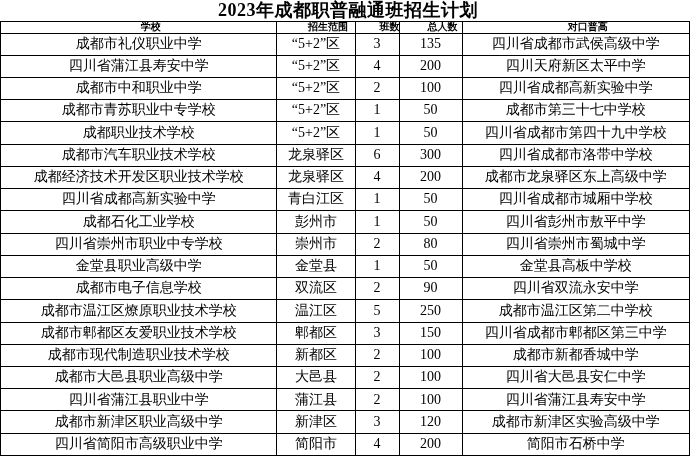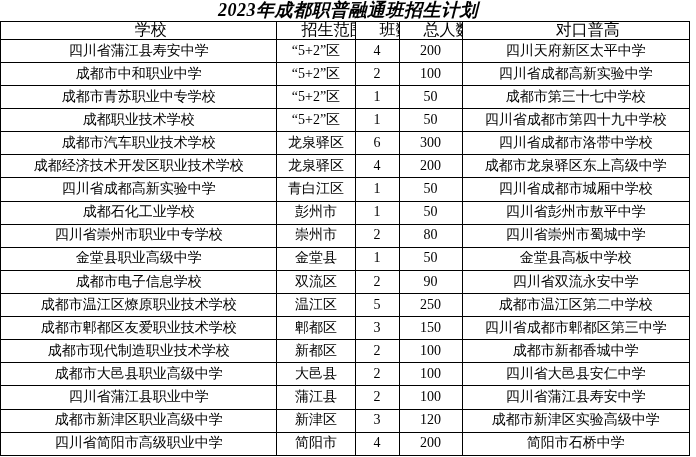--- a/index.html
+++ b/index.html
@@ -19,43 +19,42 @@
   }
   .title {
     height: 21px;
     line-height: 21px;
     text-align: center;
     font-weight: bold;
     font-size: 18px;
     letter-spacing: 0.5px;
     white-space: nowrap;
     overflow: hidden;
-    font-style: italic;
   }
   table.plan {
     border-collapse: collapse;
     table-layout: fixed;
     width: 690px;
     height: 435px;
     margin: 0;
   }
   table.plan th,
   table.plan td {
     border: 1px solid #000000;
     text-align: center;
     vertical-align: middle;
     padding: 0;
     font-size: 14px;
     line-height: 1.05;
     white-space: nowrap;
     overflow: hidden;
   }
   table.plan th {
-    font-weight: normal;
-    font-size: 16px;
+    font-weight: bold;
+    font-size: 10px;
     padding-left: 24px;
   }
   col.c-school  { width: 276px; }
   col.c-scope   { width: 78px; }
   col.c-classes { width: 44px; }
   col.c-total   { width: 63px; }
   col.c-target  { width: 227px; }
 </style>
 </head>
 <body>
@@ -74,20 +73,27 @@
       <tr>
         <th>学校</th>
         <th>招生范围</th>
         <th>班数</th>
         <th>总人数</th>
         <th>对口普高</th>
       </tr>
     </thead>
     <tbody>
         <tr>
+          <td>成都市礼仪职业中学</td>
+          <td>“5+2”区</td>
+          <td>3</td>
+          <td>135</td>
+          <td>四川省成都市武侯高级中学</td>
+        </tr>
+        <tr>
           <td>四川省蒲江县寿安中学</td>
           <td>“5+2”区</td>
           <td>4</td>
           <td>200</td>
           <td>四川天府新区太平中学</td>
         </tr>
         <tr>
           <td>成都市中和职业中学</td>
           <td>“5+2”区</td>
           <td>2</td>

